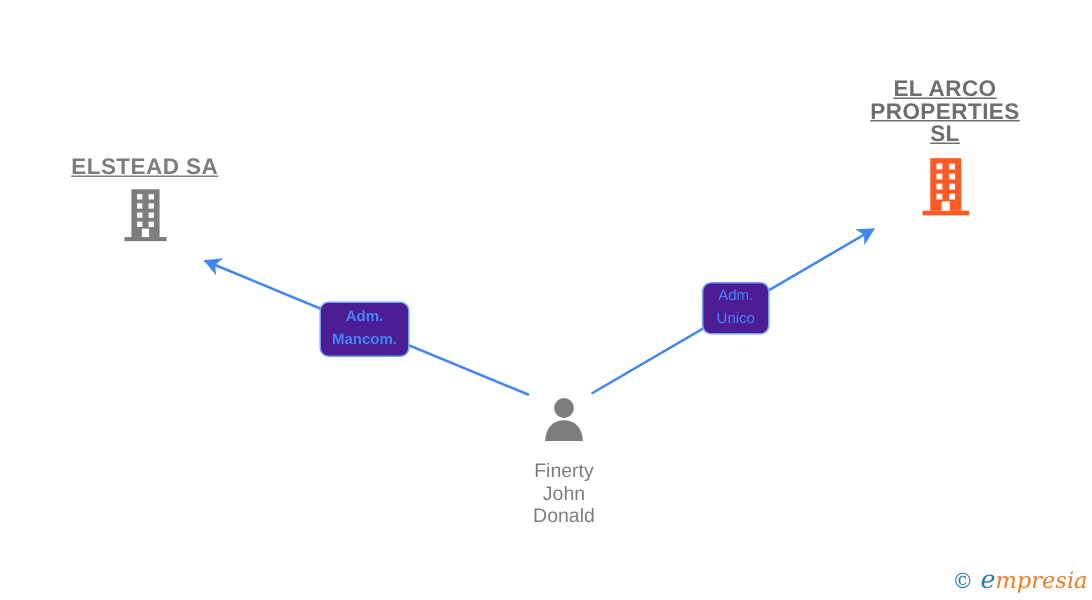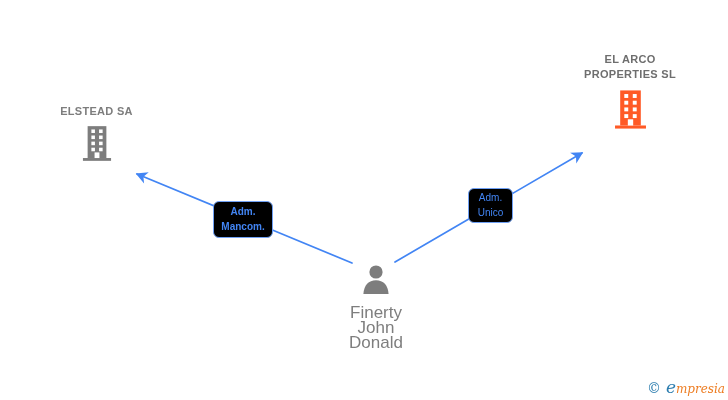--- a/index.html
+++ b/index.html
@@ -12,43 +12,44 @@
     overflow: hidden;
     font-family: "Liberation Sans", sans-serif;
   }
   .edges-layer {
     position: absolute;
     left: 0; top: 0;
     width: 728px; height: 400px;
   }
   .node { position: absolute; text-align: center; cursor: pointer; }
   .node-label {
-    font-size: 11px;
+    font-size: 15px;
     font-weight: bold;
     line-height: 15px;
     letter-spacing: 0.3px;
+    text-decoration: underline;
   }
   .node-elstead { left: 40px;  top: 104px; width: 113px; }
   .node-elstead .node-label { color: #7d7d7d; }
   .node-elstead .icon { margin-top: 7px; }
   .node-elarco  { left: 575px; top: 52px;  width: 110px; }
   .node-elarco .node-label { color: #6e6e6e; }
   .node-elarco .icon { margin-top: 8px; }
   .node-person  { left: 348px; top: 265px; width: 56px; }
   .node-person .person-label {
-    font-size: 17px;
+    font-size: 13px;
     font-weight: normal;
     color: #7e7e7e;
     line-height: 15px;
     margin-top: 7px;
   }
   .icon { display: inline-block; }
   .edge-box {
     position: absolute;
-    background: #000000;
+    background: #4c1d95;
     border: 1.5px solid #70a1f5;
     border-radius: 6px;
     color: #4285f4;
     font-size: 10px;
     line-height: 14.5px;
     font-weight: normal;
     display: flex;
     align-items: center;
     justify-content: center;
     text-align: center;
@@ -60,21 +61,21 @@
     position: absolute;
     right: 3px;
     bottom: 3px;
     font-family: "DejaVu Serif", serif;
     font-style: italic;
     font-size: 15px;
     white-space: nowrap;
   }
   .wm-symbol { color: #2a7cae; font-style: normal; font-size: 14px; }
   .wm-first  { color: #2a7cae; font-size: 17px; }
-  .wm-rest   { color: #ed7d23; font-size: 12px; }
+  .wm-rest   { color: #ed7d23; font-size: 15px; }
 </style>
 </head>
 <body>
 
 <div class="canvas">
 
   <svg class="edges-layer" viewBox="0 0 728 400" xmlns="http://www.w3.org/2000/svg">
     <defs>
       <marker id="arrowhead" viewBox="0 0 10 10" refX="8" refY="5" markerWidth="8" markerHeight="8" orient="auto-start-reverse">
         <path d="M0.5 0.5 L9 5 L0.5 9.5 L2.9 5 Z" fill="#4285f4"></path>

